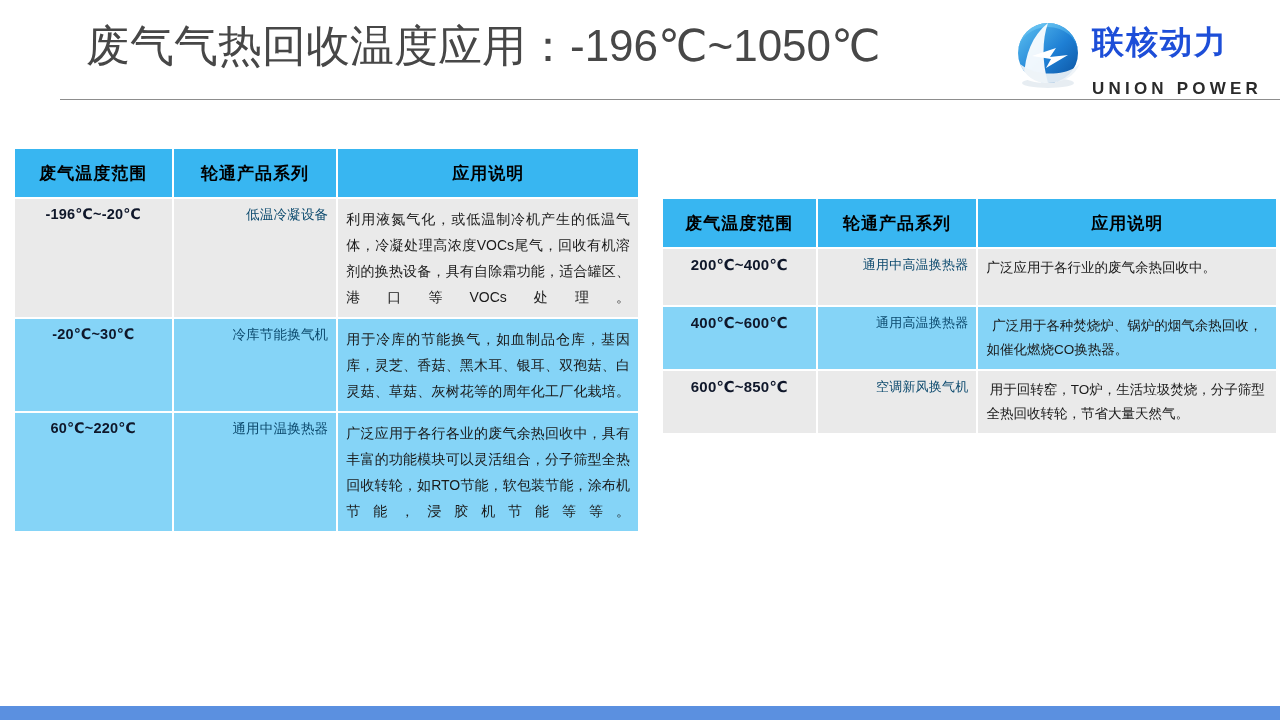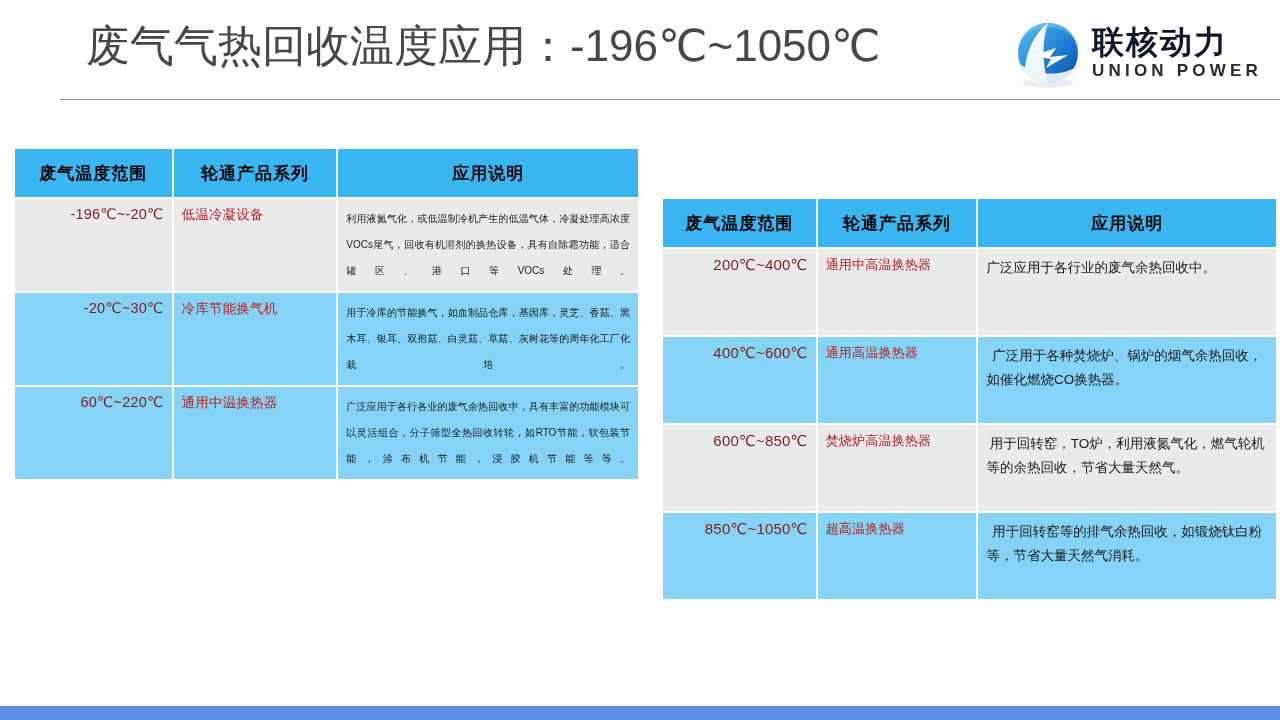--- a/index.html
+++ b/index.html
@@ -35,28 +35,28 @@
     left:1012px;top:18px;
     width:262px;height:76px;
   }
   .logo-mark{
     position:absolute;left:0;top:2px;width:72px;height:72px;
   }
   .logo-text{
     position:absolute;left:80px;top:6px;width:182px;
   }
   .logo-cn{
-    font-size:32px;font-weight:bold;color:#0f172a;
+    font-size:32px;font-weight:bold;color:#1d4ed8;
     letter-spacing:2px;line-height:36px;white-space:nowrap;
     font-family:"DejaVu Sans","Liberation Sans",sans-serif;
   }
   .logo-en{
     font-size:17px;font-weight:bold;color:#2a2a2a;
     letter-spacing:4.2px;line-height:22px;white-space:nowrap;
-    margin-top:0;
+    margin-top:18px;
   }
 
   
   .tbl{position:absolute;border-collapse:separate;border-spacing:2px;}
   .tbl td,.tbl th{
     vertical-align:top;
     padding:7px 8px 7px 8px;
     box-sizing:border-box;
   }
   .hdr{
@@ -64,38 +64,38 @@
     color:#000000;
     font-weight:bold;
     text-align:center;
     vertical-align:middle !important;
     font-size:17px;
     letter-spacing:1px;
     height:48px;
     padding:4px 2px !important;
   }
   .c-range{
-    text-align:right;
-    font-weight:normal;
-    color:#7f1d1d;
+    text-align:center;
+    font-weight:bold;
+    color:#0f172a;
     font-size:14.5px;
     letter-spacing:.2px;
     white-space:nowrap;
   }
   .c-series{
-    text-align:left;
-    color:#b91c1c;
+    text-align:right;
+    color:#0c4a6e;
     font-size:13.5px;
     letter-spacing:.2px;
   }
   .c-desc{
     text-align:justify;
     text-align-last:justify;
     color:#1a1a1a;
-    font-size:10px;
+    font-size:14px;
     line-height:25px;
   }
   .row-gray td{background:#eaeaea;}
   .row-blue td{background:#85d4f7;}
 
   
   #tableLeft{left:13px;top:147px;width:627px;}
   #tableLeft .col1{width:157px;}
   #tableLeft .col2{width:164px;}
   #tableLeft .col3{width:302px;}
@@ -103,21 +103,21 @@
 
   
   #tableRight{left:661px;top:197px;width:617px;}
   #tableRight .col1{width:153px;}
   #tableRight .col2{width:160px;}
   #tableRight .col3{width:300px;}
   #tableRight .c-range{font-size:15px;}
   #tableRight .c-series{font-size:13px;}
   #tableRight .c-desc{font-size:13.5px;line-height:24px;text-align:center;text-align-last:left;}
 
-  .rowpad-sm td{height:86px;}
+  .rowpad-sm td{height:56px;}
 
   
   .footer-bar{
     position:absolute;left:0;bottom:0;width:1280px;height:14px;
     background:#5b90e0;
   }
 </style>
 </head>
 <body>
 
@@ -205,26 +205,21 @@
         <td class="c-series">通用中高温换热器</td>
         <td class="c-desc">广泛应用于各行业的废气余热回收中。</td>
       </tr>
       <tr class="row-blue rowpad-sm">
         <td class="c-range">400℃~600℃</td>
         <td class="c-series">通用高温换热器</td>
         <td class="c-desc">广泛用于各种焚烧炉、锅炉的烟气余热回收，如催化燃烧CO换热器。</td>
       </tr>
       <tr class="row-gray rowpad-sm">
         <td class="c-range">600℃~850℃</td>
-        <td class="c-series">焚烧炉高温换热器</td>
-        <td class="c-desc">用于回转窑，TO炉，利用液氮气化，燃气轮机等的余热回收，节省大量天然气。</td>
-      </tr>
-      <tr class="row-blue rowpad-sm">
-        <td class="c-range">850℃~1050℃</td>
-        <td class="c-series">超高温换热器</td>
-        <td class="c-desc">用于回转窑等的排气余热回收，如锻烧钛白粉等，节省大量天然气消耗。</td>
+        <td class="c-series">空调新风换气机</td>
+        <td class="c-desc">用于回转窑，TO炉，生活垃圾焚烧，分子筛型全热回收转轮，节省大量天然气。</td>
       </tr>
     </tbody>
   </table>
 
   <div class="footer-bar"></div>
 
 </div>
 
 </body></html>

